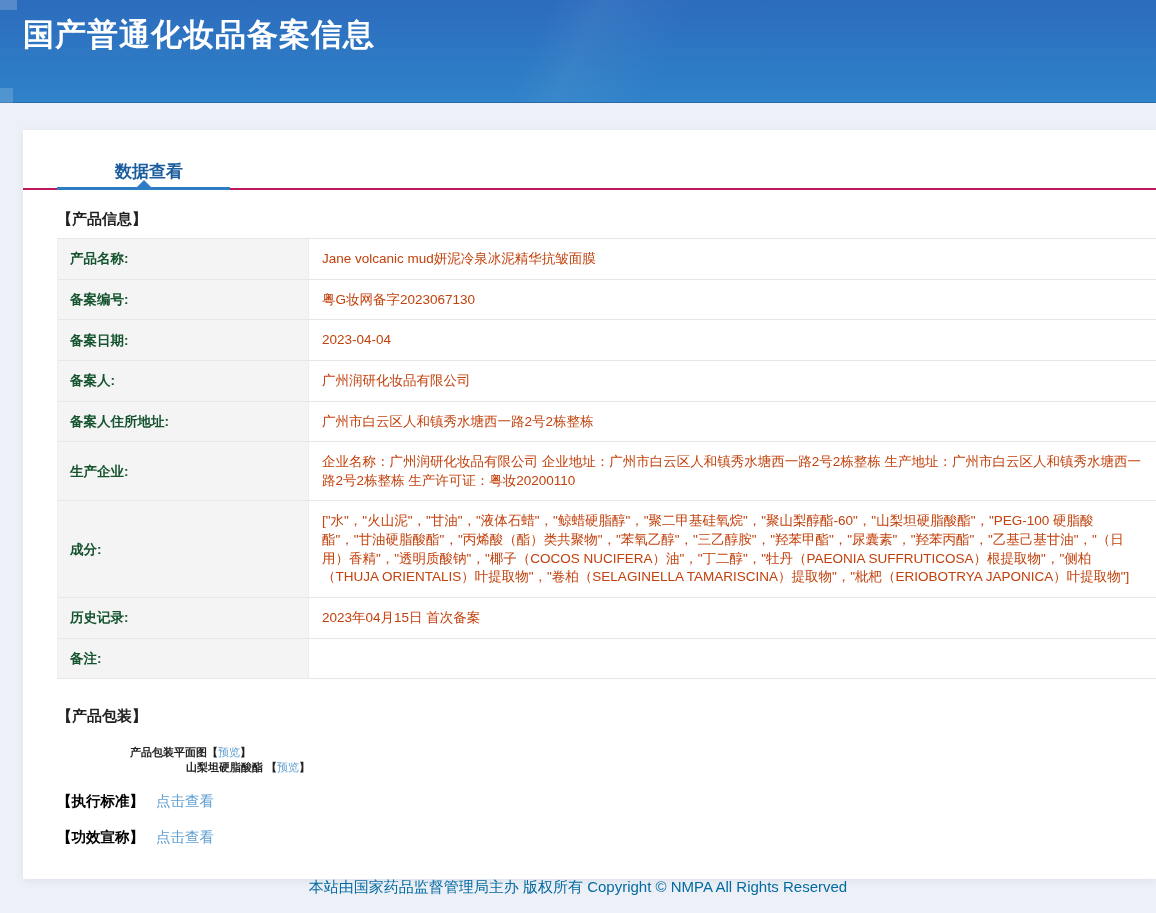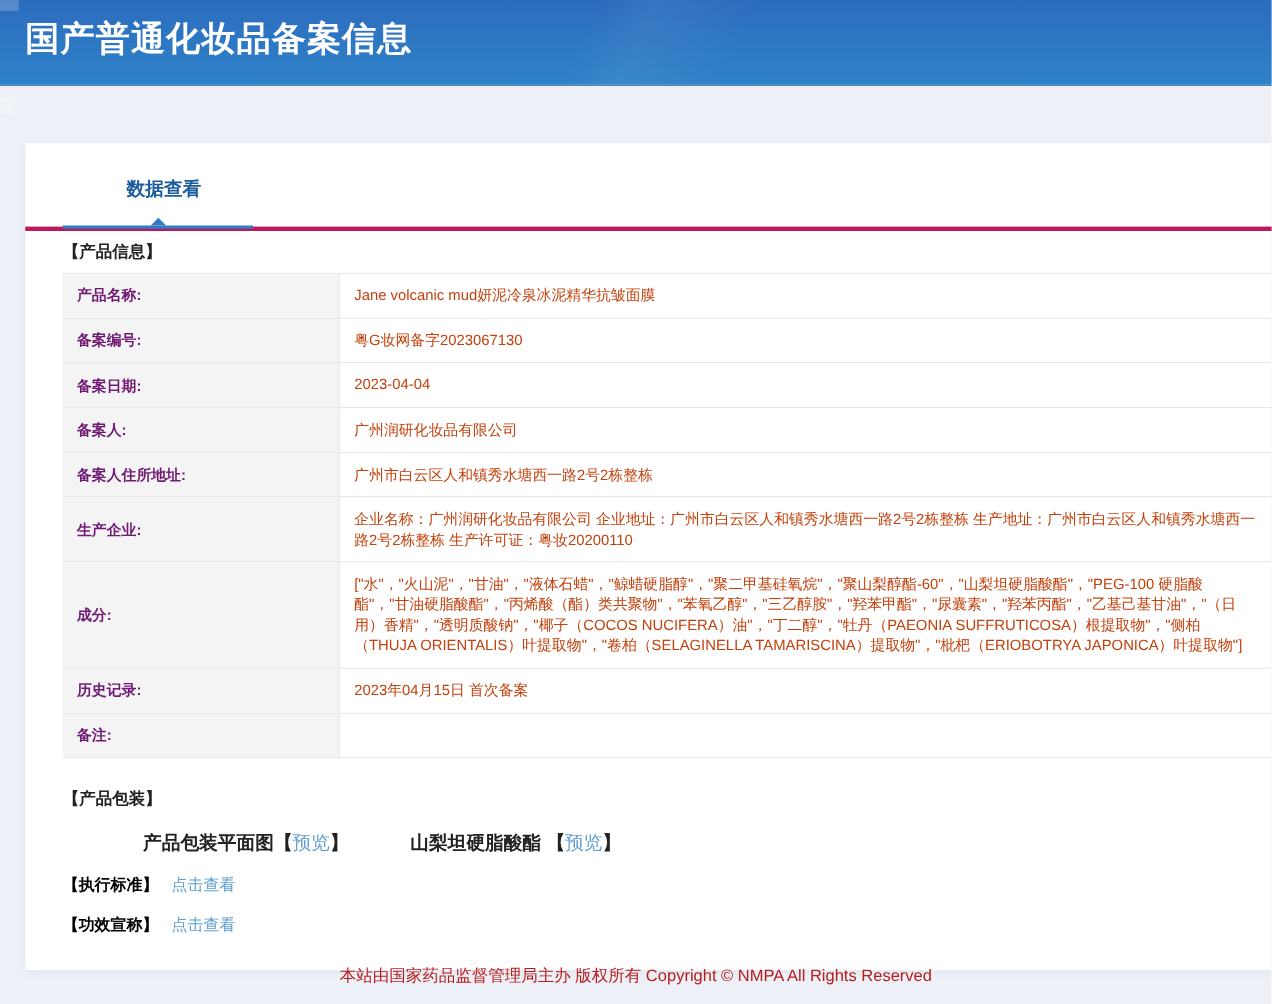--- a/index.html
+++ b/index.html
@@ -6,21 +6,21 @@
   html,body { width:1156px; height:913px; }
   body {
     font-family: "Liberation Sans", "DejaVu Sans", sans-serif;
     background: var(--page-bg, #edf1f7);
     overflow: hidden;
     position: relative;
   }
 
   
   .header {
-    height: 78px;
+    height: 103px;
     background: linear-gradient(180deg, var(--header-blue-top,#2c6cbd) 0%, var(--header-blue-bottom,#2f82c9) 100%);
     position: relative;
     border-bottom: 1px solid #2a6aa8;
   }
   .header .sheen {
     position:absolute; inset:0;
     background: linear-gradient(115deg, rgba(255,255,255,0) 46%, rgba(255,255,255,0.05) 50%, rgba(255,255,255,0) 58%);
   }
   .header .sq1 { position:absolute; left:0; top:0; width:17px; height:10px; background:rgba(255,255,255,0.20); }
   .header .sq2 { position:absolute; left:0; top:88px; width:13px; height:15px; background:rgba(255,255,255,0.16); }
@@ -34,22 +34,22 @@
     position: absolute; left: 23px; right: 0; top: 130px;
     min-height: 733px;
     background: #ffffff;
     box-shadow: 0 2px 8px rgba(80,100,130,0.10);
     padding-bottom: 32px;
   }
 
   
   .tabbar {
     position: relative;
-    height: 80px;
-    border-bottom: 4px solid #be185d;
+    height: 60px;
+    border-bottom: 2px solid #be185d;
   }
   .tab {
     position: absolute; left: 92px; top: 30px;
     font-size: 17px; font-weight: bold;
     color: var(--tab-text, #1a5c9c);
     cursor: pointer;
   }
   .tab-underline {
     position: absolute; left: 34px; bottom: -2px;
     width: 173px; height: 3px;
@@ -60,58 +60,58 @@
     width: 0; height: 0;
     border-left: 7px solid transparent;
     border-right: 7px solid transparent;
     border-bottom: 7px solid var(--accent, #2e7cc4);
   }
 
   
   .content { padding: 0 0 0 34px; }
   .section-title {
     font-size: 15px; font-weight: bold; color: #222;
-    margin-top: 10px; margin-bottom: 9px;
+    margin-top: 20px; margin-bottom: 9px;
   }
 
   
   .info-table {
     width: 100%;
     border-top: 1px solid var(--border, #e4e4e4);
     border-left: 1px solid #f0f0f0;
     font-size: 13.5px;
   }
   .info-row {
     display: flex;
     border-bottom: 1px solid var(--border, #e9e9e9);
     min-height: 40px;
   }
   .info-label {
     flex: 0 0 251px;
     background: var(--label-bg, #f4f4f5);
-    color: #701a75; font-weight: bold;
+    color: #14532d; font-weight: bold;
     padding: 11px 10px 10px 12px;
     display: flex; align-items: center;
     border-right: 1px solid #ececec;
   }
   .info-value {
     flex: 1 1 auto;
     color: #c2410c;
     padding: 11px 14px 10px 13px;
     line-height: 1.38;
     display: flex; align-items: center;
     word-break: break-word;
   }
 
   
   .pack-title { margin-top: 28px; margin-bottom: 0; }
   .pack-row {
-    display: flex; align-items: center;
+    display: flex; 
     padding-left: 73px; margin-top: 19px;
-    font-size: 17px; color: #222;
+    font-size: 11px; color: #222; flex-direction: column;
   }
   .pack-item { font-weight: bold; color:#222; }
   .pack-item + .pack-item { margin-left: 56px; }
   .bracket { font-weight: bold; color: #222; }
   a.preview-link, a.view-link {
     color: var(--link, #5f9fd2);
     text-decoration: none; cursor: pointer; font-weight: normal;
   }
   .extra-row {
     display: flex; align-items: center;
@@ -120,21 +120,21 @@
   }
   .extra-label { font-weight: bold; color: #000000; }
   .extra-row a.view-link { margin-left: 12px; font-size: 14.5px; }
 
   
   .footer {
     position: absolute; left: 0; right: 0; bottom: 0;
     height: 50px;
     text-align: center;
     padding-top: 15px;
-    font-size: 15px; color: #b91c1c;
+    font-size: 15px; color: #0369a1;
   }
 </style>
 </head>
 <body>
 
 <div class="header">
   <div class="sheen"></div>
   <div class="sq1"></div>
   <div class="sq2"></div>
   <div class="header-title">国产普通化妆品备案信息</div>

